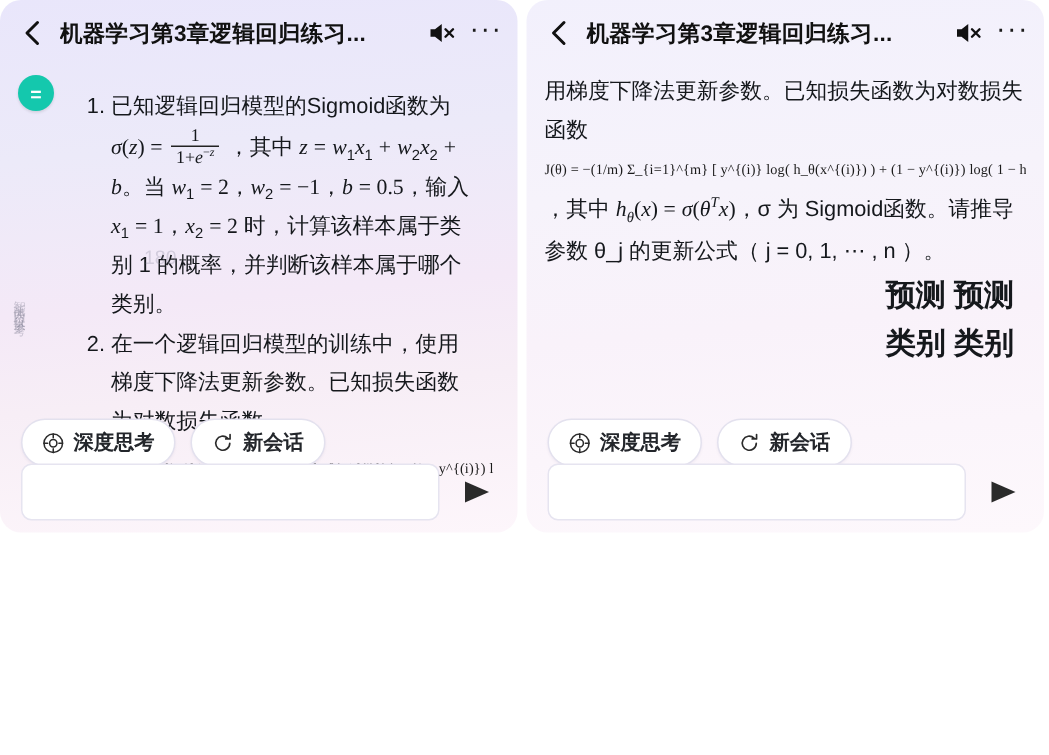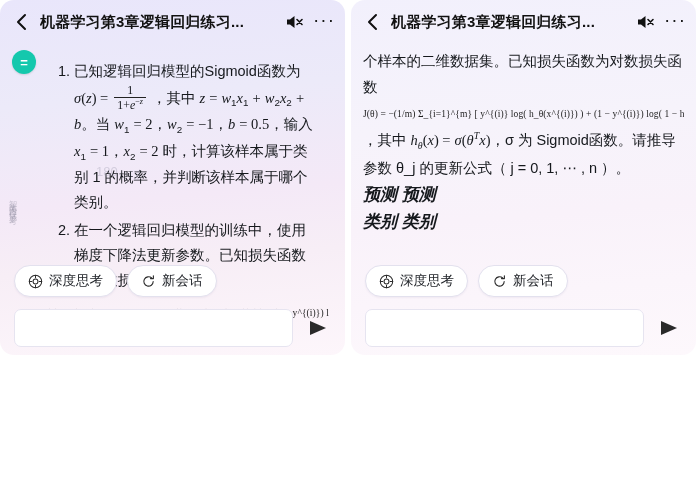--- a/index.html
+++ b/index.html
@@ -90,39 +90,39 @@
   .mi{font-family:"Liberation Serif","DejaVu Serif",serif;font-style:italic;}
   .mn{font-family:"Liberation Serif","DejaVu Serif",serif;font-style:normal;}
   .frac{display:inline-block;vertical-align:-0.55em;text-align:center;font-size:.82em;line-height:1.1;margin:0 2px;}
   .frac .num{display:block;border-bottom:1px solid #222;padding:0 3px;}
   .frac .den{display:block;padding:0 3px;}
   sub{font-size:.68em;}
   sup{font-size:.68em;}
   
   .rtext{font-size:14.5px;line-height:1.8;color:#15181c;}
   .matrix-head{
-    text-align:left;font-weight:700;font-size:17px;color:#15181c;
-    line-height:1.6;padding-right:8px;font-style:italic;
+    text-align:right;font-weight:700;font-size:20px;color:#15181c;
+    line-height:1.6;padding-right:8px;
   }
   
   .wm{
     position:absolute;left:6px;top:150px;
     writing-mode:vertical-rl;
     font-size:8px;color:rgba(120,120,140,.35);
     letter-spacing:2px;pointer-events:none;user-select:none;
   }
   .wm2{
     position:absolute;left:96px;top:120px;
     font-size:13px;color:rgba(140,140,160,.30);
     pointer-events:none;user-select:none;
   }
   
   .chips{
-    position:absolute;left:0;right:0;bottom:58px;
-    display:flex;gap:10px;padding:0 14px;box-sizing:border-box;
+    position:absolute;left:0;right:0;bottom:44px;
+    display:flex;gap:10px;padding:0 14px;box-sizing:border-box;font-weight:bold;
   }
   .chip{
     display:flex;align-items:center;gap:6px;
     background:#ffffff;
     border:1px solid #e3e1ee;
     border-radius:18px;
     height:30px;padding:0 13px;
     font-size:13.5px;color:#23262b;
     box-shadow:0 1px 2px rgba(30,20,70,.05);
     white-space:nowrap;
@@ -243,21 +243,21 @@
         <svg width="20" height="18" viewBox="0 0 20 18">
           <path d="M3 6.5 H6 L10.5 3 V15 L6 11.5 H3 Z" fill="#111"></path>
           <path d="M13 6.5 L18 11.5 M18 6.5 L13 11.5" stroke="#111" stroke-width="1.6" stroke-linecap="round"></path>
         </svg>
       </span>
       <span class="ico dots">···</span>
     </header>
 
     <div class="body">
       <div class="rtext">
-        <div>个样本的二维数据集。已知损失函数为对数损失函数</div>
+        <div>用梯度下降法更新参数。已知损失函数为对数损失函数</div>
         <span class="mathline">J(θ) = −(1/m) Σ_{i=1}^{m} [ y^{(i)} log( h_θ(x^{(i)}) ) + (1 − y^{(i)}) log( 1 − h_θ(x^{(i)}) ) ]</span>
         <div>
           <span>，其中 </span><span class="mi">h</span><sub><span class="mi">θ</span></sub><span class="mn">(</span><span class="mi">x</span><span class="mn">) =</span> <span class="mi">σ</span><span class="mn">(</span><span class="mi">θ</span><sup><span class="mi">T</span></sup><span class="mi">x</span><span class="mn">)</span><span>，σ 为 Sigmoid函数。请推导参数 θ_j 的更新公式（ j = 0, 1, ⋯ , n ）。</span>
         </div>
         <div class="matrix-head">预测  预测</div>
         <div class="matrix-head">类别  类别</div>
       </div>
     </div>
 
     <div class="chips">

